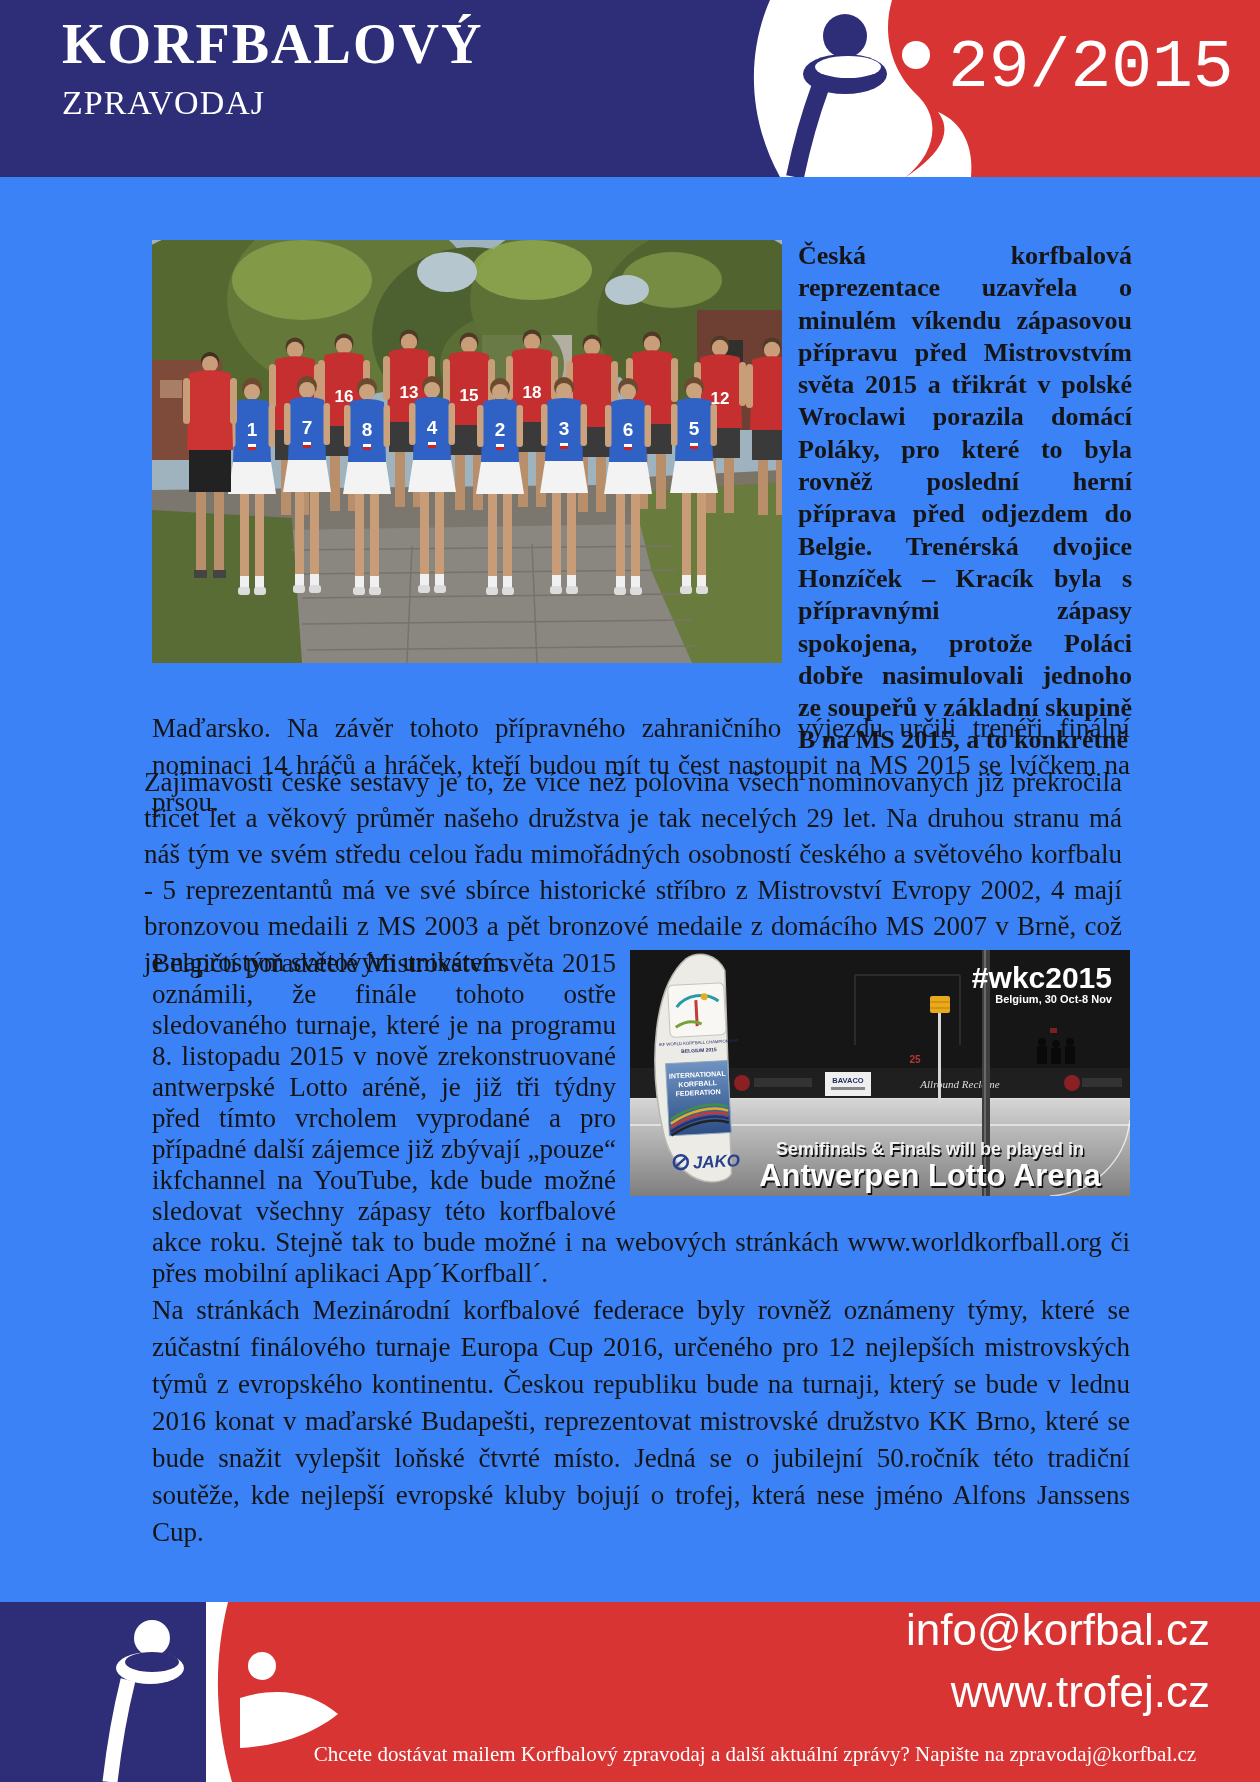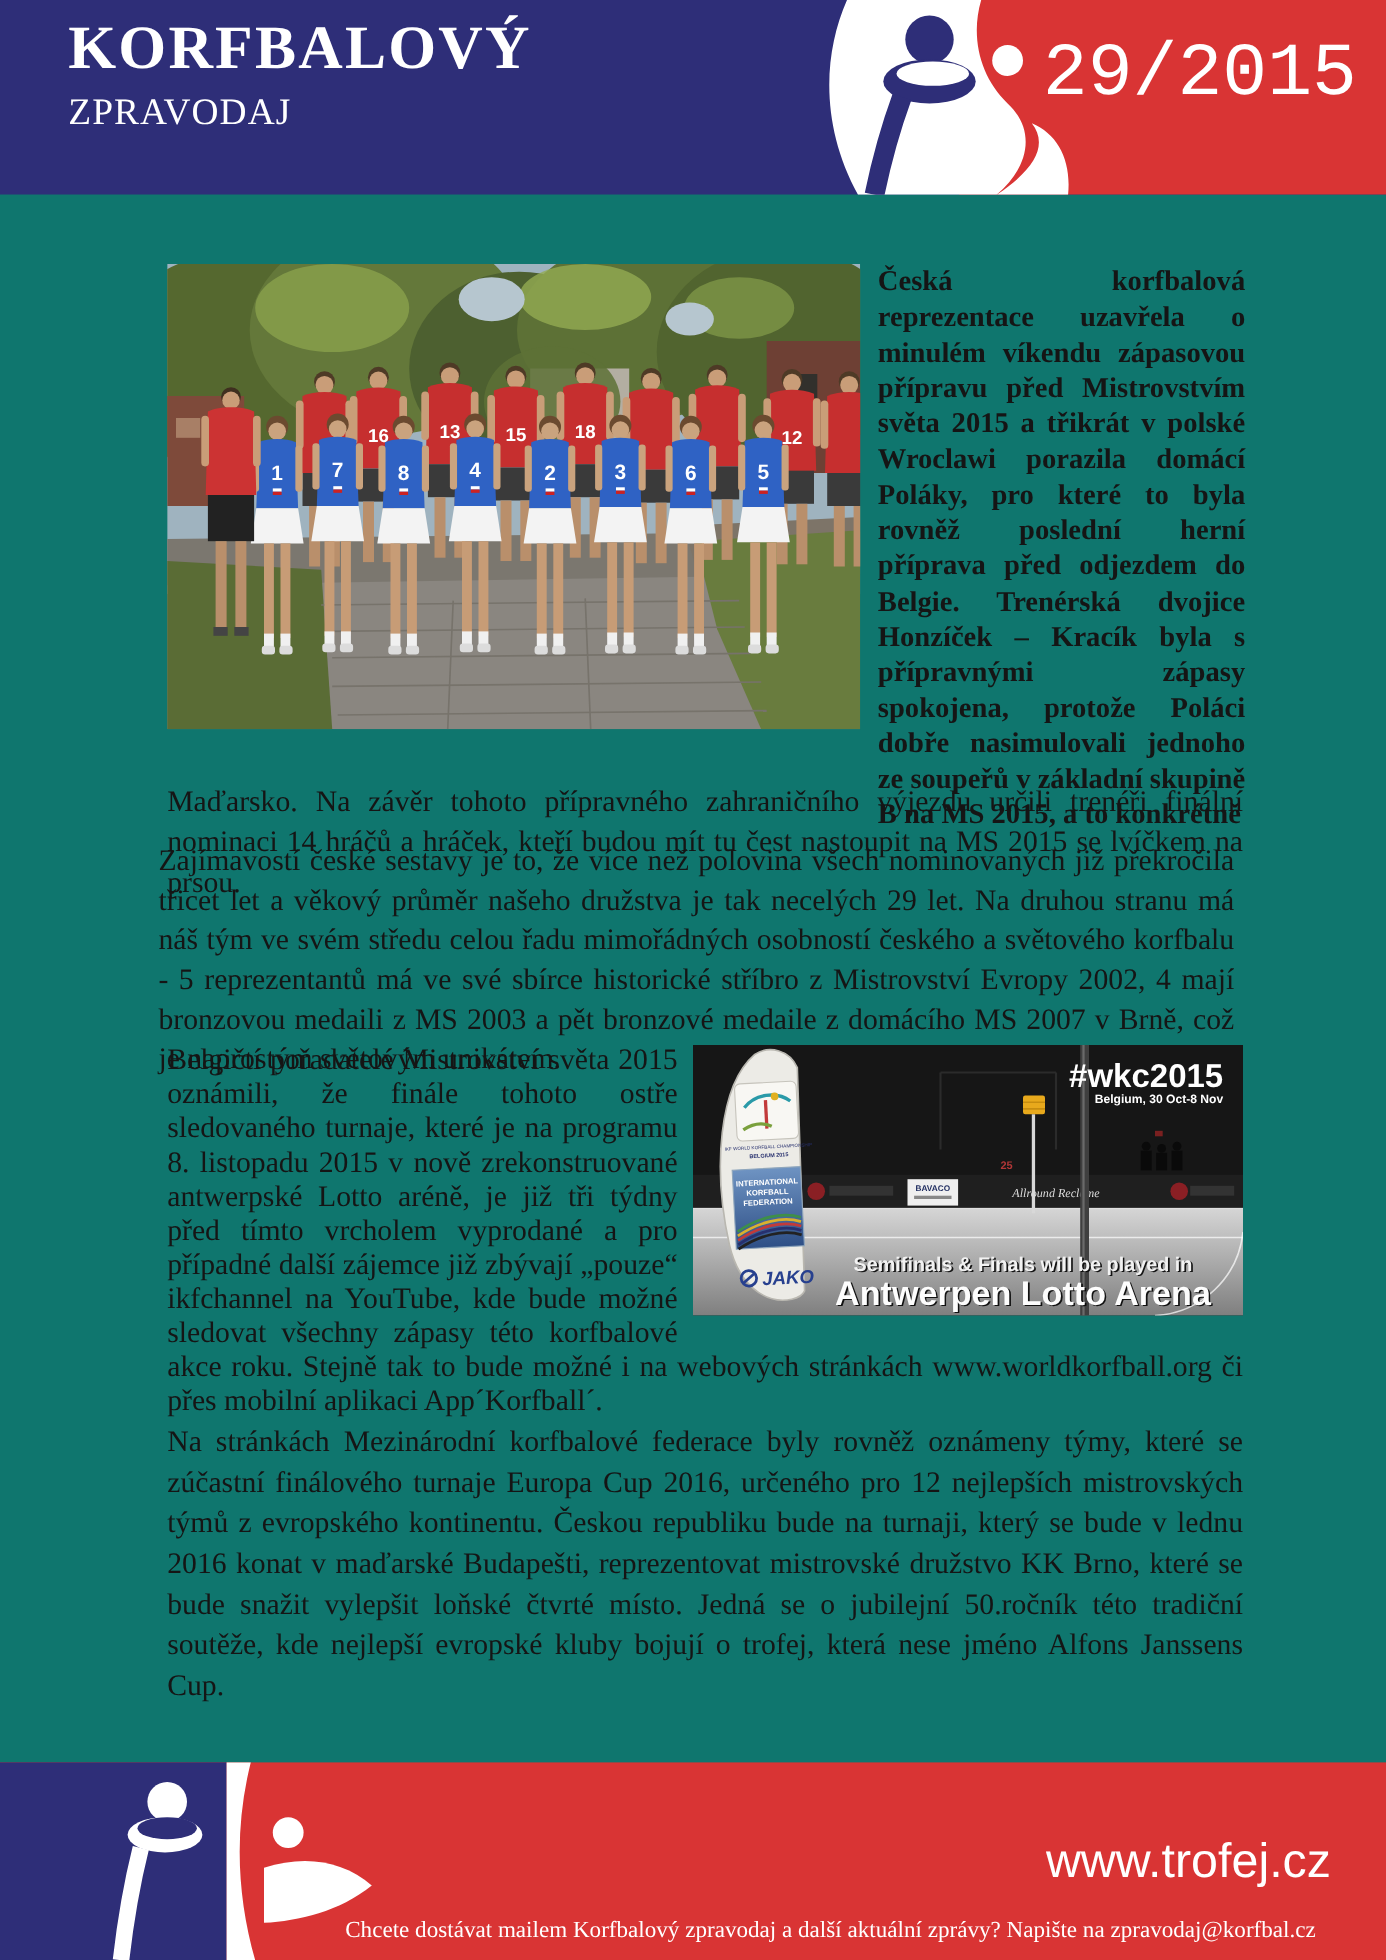--- a/index.html
+++ b/index.html
@@ -1,16 +1,16 @@
 <!DOCTYPE html>
 <html><head>
 <meta charset="utf-8">
 <style>
   html,body{margin:0;padding:0;background:#ffffff;}
-  .page{position:relative;width:1260px;height:1782px;background:#0f766e;overflow:hidden;
+  .page{position:relative;width:1260px;height:1782px;background:#3b82f6;overflow:hidden;
         font-family:"Liberation Serif",serif;color:#141414;}
   .abs{position:absolute;}
   
   .header{left:0;top:0;width:1260px;height:177px;}
   .h-title1{left:62px;top:16px;font-family:"Liberation Serif",serif;font-weight:bold;
             font-size:56px;color:#fff;letter-spacing:2px;line-height:1;}
   .h-title2{left:62px;top:86px;font-family:Liberation Serif, serif;font-weight:400;
             font-size:34px;color:#fff;letter-spacing:1px;line-height:1;}
   .h-issue{left:948px;top:34px;font-family:Liberation Mono, monospace;font-weight:400;
            font-size:68px;color:#fff;line-height:1;}
@@ -311,17 +311,18 @@
       <path d="M206,0 L228,0 C213,60 215,120 232,180 L206,180 Z" fill="#FFFFFF"></path>
       <g>
         <circle cx="152" cy="36" r="18" fill="#FFFFFF"></circle>
         <ellipse cx="150" cy="66" rx="34" ry="16" fill="#FFFFFF"></ellipse>
         <ellipse cx="152" cy="60" rx="27" ry="10" fill="#2E2E78"></ellipse>
         <path d="M128,78 C120,110 114,145 110,180" stroke="#FFFFFF" stroke-width="15" fill="none"></path>
       </g>
       <circle cx="262" cy="64" r="14" fill="#FFFFFF"></circle>
       <path d="M240,96 C278,84 312,90 338,112 C308,136 272,144 240,146 Z" fill="#FFFFFF"></path>
     </svg>
+    <div class="f-email">info@korfbal.cz</div>
     <div class="f-web">www.trofej.cz</div>
     <div class="f-note">Chcete dostávat mailem Korfbalový zpravodaj a další aktuální zprávy? Napište na zpravodaj@korfbal.cz</div>
   </div>
 
 </div>
 
 </body></html>

